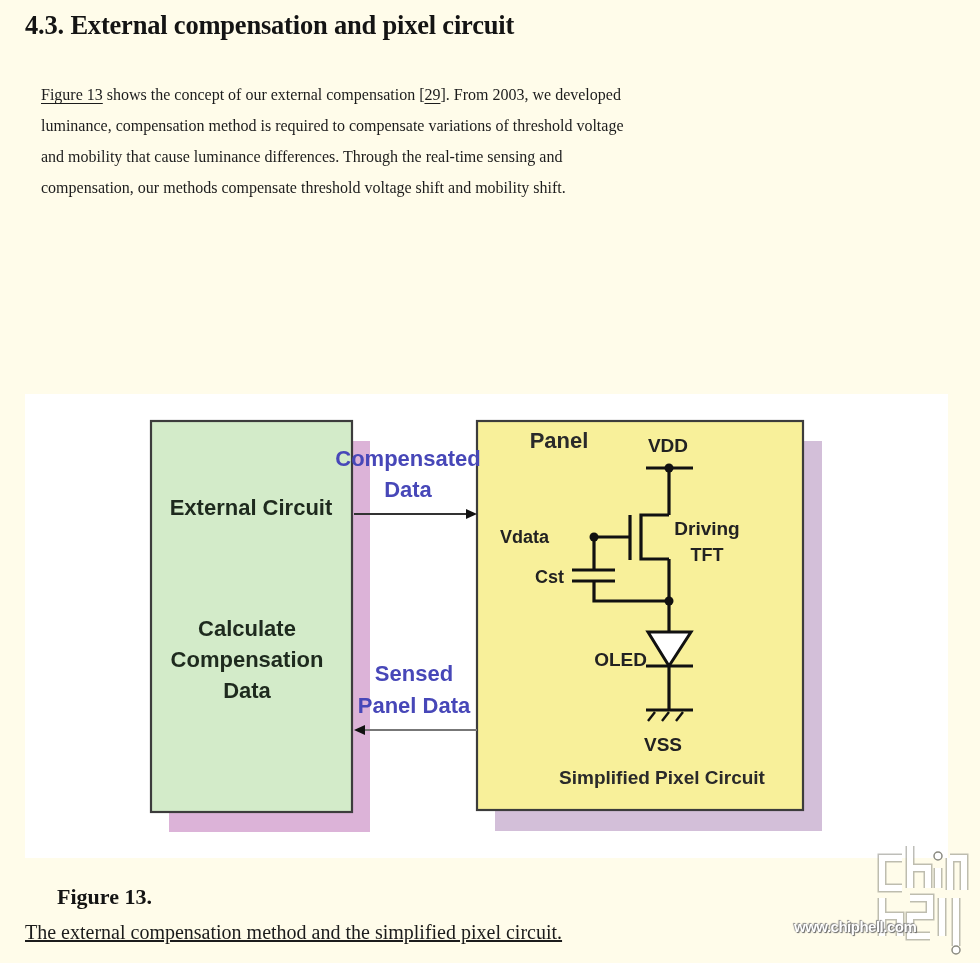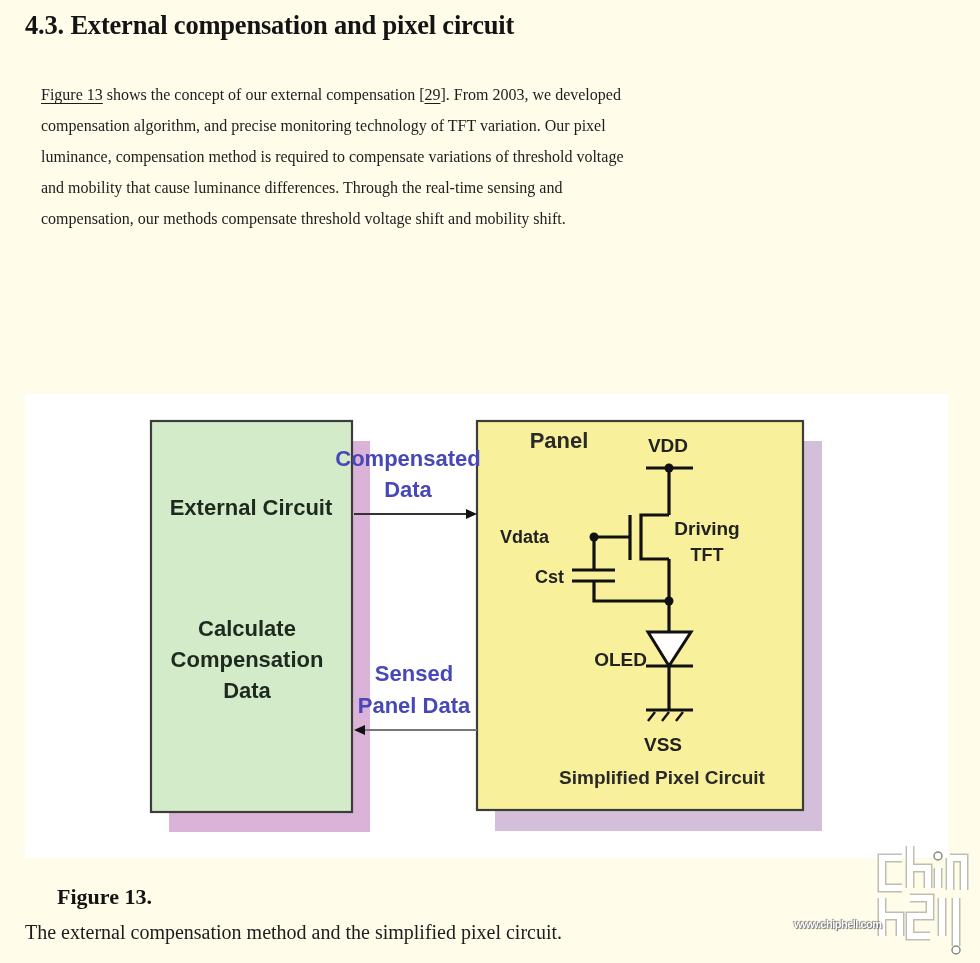--- a/index.html
+++ b/index.html
@@ -30,41 +30,40 @@
   }
   .figure svg { position:absolute; left:0; top:0; }
   .diag-text { font-family:"Liberation Sans", sans-serif; font-weight:bold; }
 
   .fig-label {
     position:absolute; left:25px; top:884px;
     font-family:"Liberation Serif", serif; font-weight:bold; font-size:22px; color:#141414;margin-left:32px;
   }
   .fig-caption {
     position:absolute; left:25px; top:921px;
-    font-family:"Liberation Serif", serif; font-size:20px; color:#1c1c1c;
+    font-family:"Liberation Serif", serif; font-size:20px; color:#1c1c1c;text-decoration:underline;
   }
   .watermark {
     position:absolute; left:752px; top:846px; width:222px; height:112px;
   }
   .wm-text {
     position:absolute; left:0; top:72px;
-    font-family:"Liberation Sans", sans-serif; font-size:11px; font-weight:bold;
+    font-family:"Liberation Sans", sans-serif; font-size:15px; font-weight:bold;
     color:#ffffff; letter-spacing:-0.5px;
     text-shadow: 0 0 1px #777, 1px 1px 1px #666, -1px -1px 1px #888;
     padding-left: 42px;
   }
 </style>
 </head>
 <body>
 
 <h1 class="section-title">4.3. External compensation and pixel circuit</h1>
 
 <p class="body-text">
   <span class="ln"><a class="link">Figure 13</a><span> shows the concept of our external compensation [</span><a class="link">29</a><span>]. From 2003, we developed</span></span>
-  <span class="ln">compensation algorithm, and precise monitoring technology of TFT variation. Our pixel</span>
   <span class="ln">luminance, compensation method is required to compensate variations of threshold voltage</span>
   <span class="ln">and mobility that cause luminance differences. Through the real-time sensing and</span>
   <span class="ln">compensation, our methods compensate threshold voltage shift and mobility shift.</span>
 </p>
 
 <div class="figure">
   <svg width="923" height="464" viewBox="0 0 923 464">
 
     <rect id="ext-shadow" x="144" y="47" width="201" height="391" fill="#dcb3d8"></rect>
     <rect id="pan-shadow" x="470" y="47" width="327" height="390" fill="#d3bfd9"></rect>

